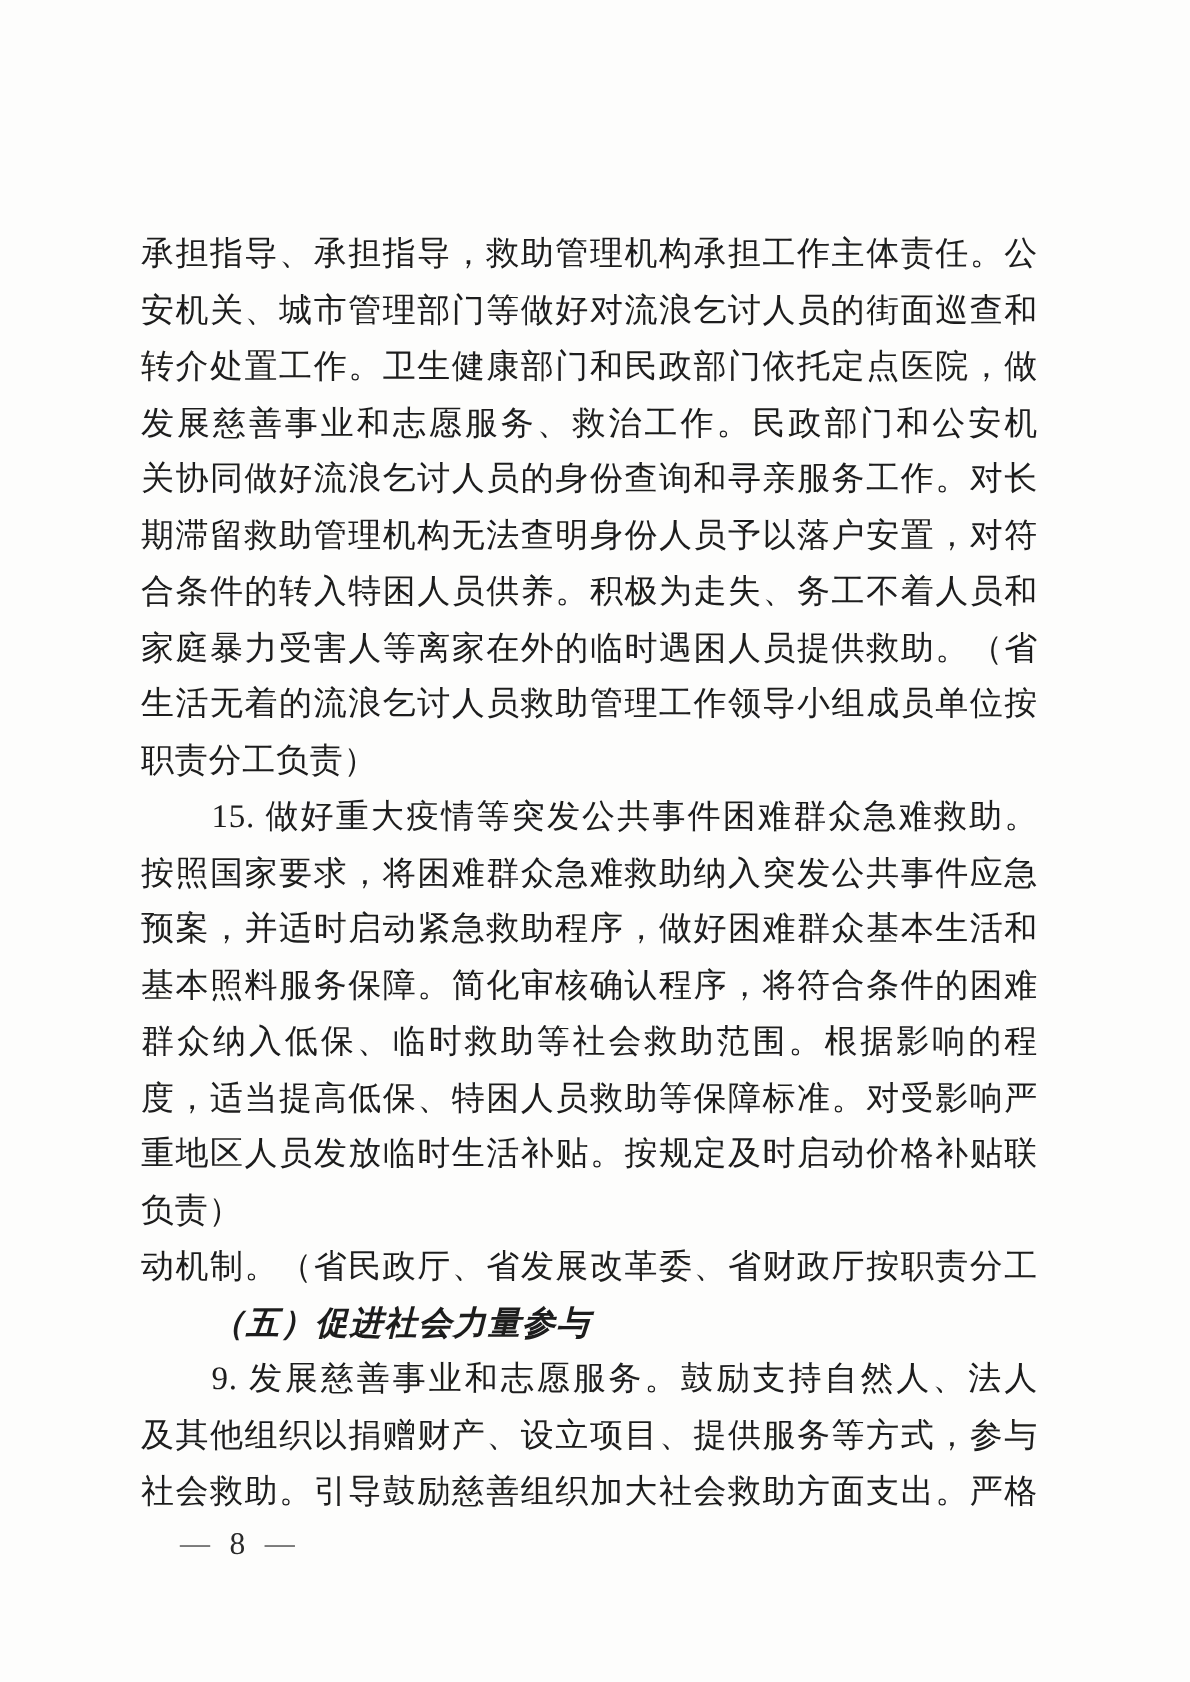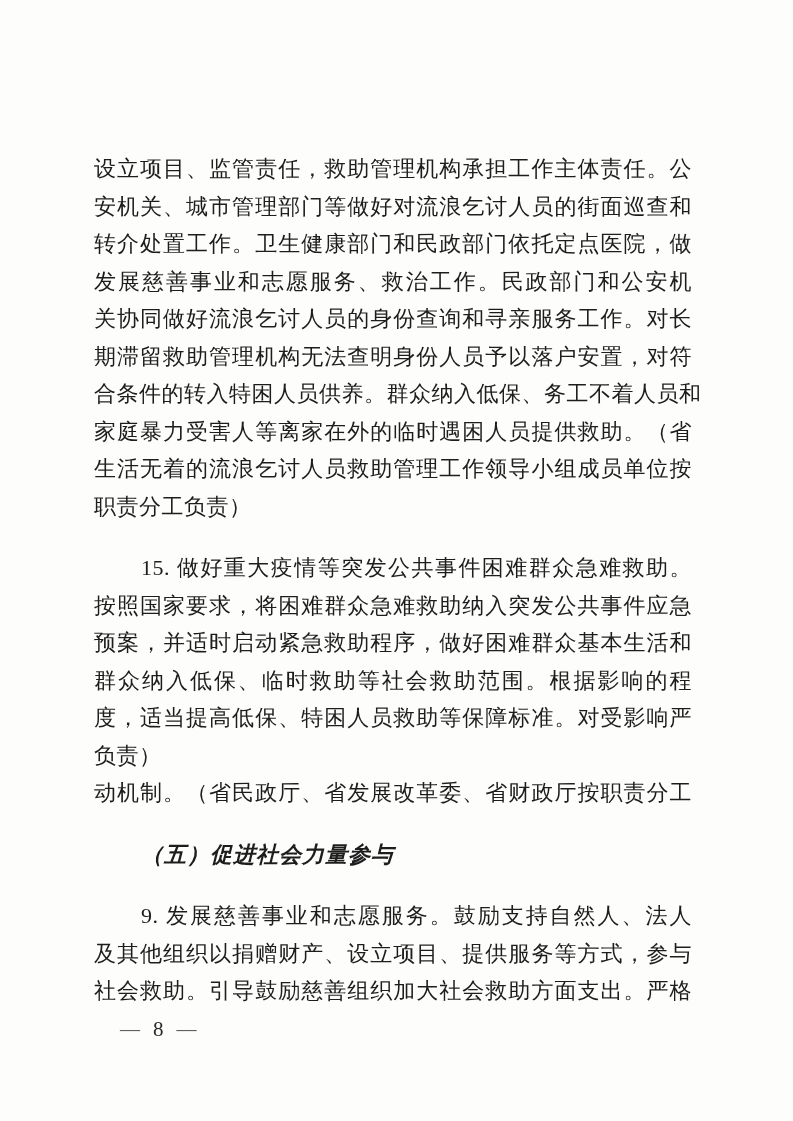--- a/index.html
+++ b/index.html
@@ -34,21 +34,20 @@
     text-justify: inter-character;
     white-space: nowrap;
     letter-spacing: 0.5px;
   }
   .line.last {
     text-align: left;
     text-align-last: left;
   }
   .line.ind {
     padding-left: 47px;
-    margin-top: 24px;
   }
   .line.heading {
     font-weight: 700;
     letter-spacing: 1px;
     font-style: italic;
   }
   .footer {
     position: absolute;
     left: 120px;
     top: 1014px;
@@ -66,35 +65,37 @@
     margin: 0 13px;
     font-size: 21px;
   }
 </style>
 </head>
 <body>
 
 <div class="page">
 
   <div class="text-block">
-    <div class="line">设立项目、监管责任，救助管理机构承担工作主体责任。公</div>
+    <div class="line">承担指导、承担指导，救助管理机构承担工作主体责任。公</div>
     <div class="line">安机关、城市管理部门等做好对流浪乞讨人员的街面巡查和</div>
     <div class="line">转介处置工作。卫生健康部门和民政部门依托定点医院，做</div>
     <div class="line">发展慈善事业和志愿服务、救治工作。民政部门和公安机</div>
     <div class="line">关协同做好流浪乞讨人员的身份查询和寻亲服务工作。对长</div>
     <div class="line">期滞留救助管理机构无法查明身份人员予以落户安置，对符</div>
-    <div class="line">合条件的转入特困人员供养。群众纳入低保、务工不着人员和</div>
+    <div class="line">合条件的转入特困人员供养。积极为走失、务工不着人员和</div>
     <div class="line">家庭暴力受害人等离家在外的临时遇困人员提供救助。（省</div>
     <div class="line">生活无着的流浪乞讨人员救助管理工作领导小组成员单位按</div>
     <div class="line last">职责分工负责）</div>
     <div class="line ind">15. 做好重大疫情等突发公共事件困难群众急难救助。</div>
     <div class="line">按照国家要求，将困难群众急难救助纳入突发公共事件应急</div>
     <div class="line">预案，并适时启动紧急救助程序，做好困难群众基本生活和</div>
+    <div class="line">基本照料服务保障。简化审核确认程序，将符合条件的困难</div>
     <div class="line">群众纳入低保、临时救助等社会救助范围。根据影响的程</div>
     <div class="line">度，适当提高低保、特困人员救助等保障标准。对受影响严</div>
+    <div class="line">重地区人员发放临时生活补贴。按规定及时启动价格补贴联</div>
     <div class="line last">负责）</div>
     <div class="line">动机制。（省民政厅、省发展改革委、省财政厅按职责分工</div>
     <div class="line ind last heading">（五）促进社会力量参与</div>
     <div class="line ind">9. 发展慈善事业和志愿服务。鼓励支持自然人、法人</div>
     <div class="line">及其他组织以捐赠财产、设立项目、提供服务等方式，参与</div>
     <div class="line">社会救助。引导鼓励慈善组织加大社会救助方面支出。严格</div>
   </div>
 
   <div class="footer">
     <span class="dash">—</span>

